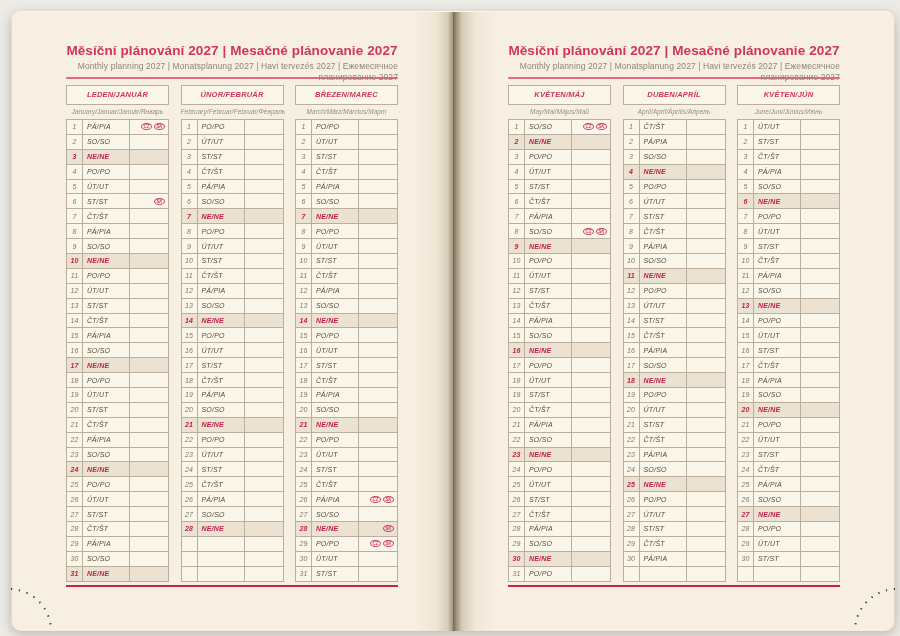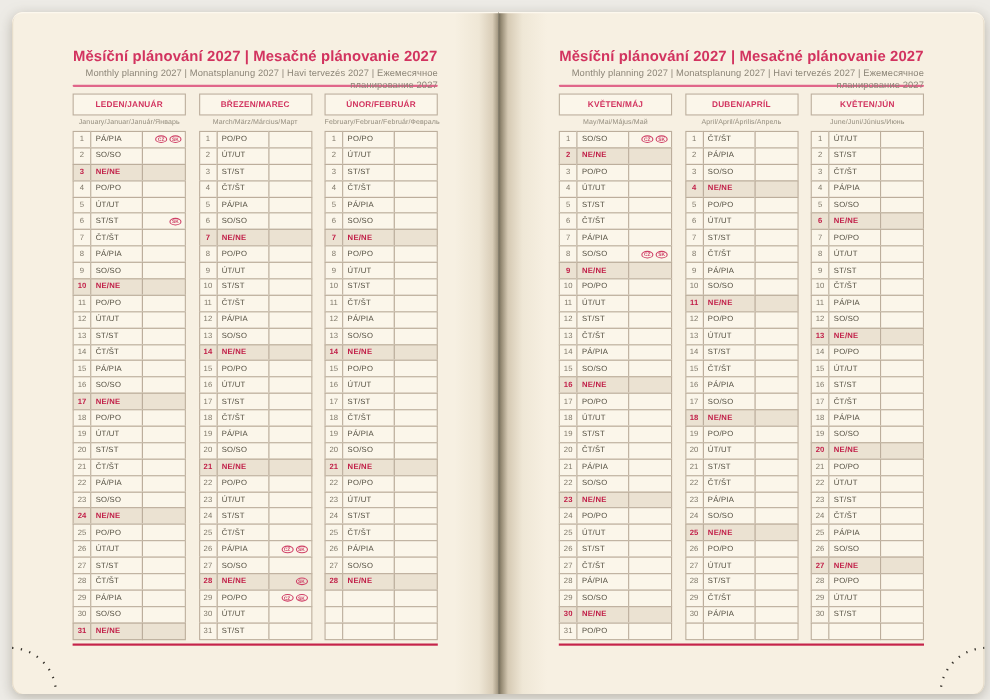--- a/index.html
+++ b/index.html
@@ -31,21 +31,21 @@
   .pg-title{
     text-align:center;font-size:13.5px;font-weight:bold;color:#d2335f;
     letter-spacing:.1px;height:17px;line-height:17px;
   }
   .pg-subtitle{
     text-align:right;font-size:8.5px;color:#8d8678;margin-top:2px;
     height:11px;line-height:11px;letter-spacing:.1px;
   }
   .pg-underline{height:2px;background:#e0668a;margin-top:5px;border-radius:1px;}
   .months{display:flex;gap:11.5px;margin-top:6px;}
-  .month{width:103px;flex:0 0 auto;}
+  .month{width:103px;flex:0 0 auto;font-style:italic;}
   .month-head{
     box-sizing:border-box;height:20px;line-height:18px;border:1px solid #bcae9c;
     background:#fbf6ea;text-align:center;color:#d2335f;font-weight:bold;
     font-size:7.5px;letter-spacing:.2px;
   }
   .month-sub{
     height:14px;line-height:14px;text-align:center;color:#958e7f;font-size:6.4px;
     letter-spacing:.1px;white-space:nowrap;
   }
   .grid{display:block;}
@@ -244,20 +244,182 @@
               </div>
               <div class="row sun">
                 <div class="c num">31</div>
                 <div class="c day">NE/NE</div>
                 <div class="c note"></div>
               </div>
             </div>
   </div>
 
   <div class="month">
+    <div class="month-head">ÚNOR/FEBRUÁR</div>
+    <div class="month-sub">February/Februar/Február/Февраль</div>
+    <div class="grid">
+              <div class="row">
+                <div class="c num">1</div>
+                <div class="c day">PO/PO</div>
+                <div class="c note"></div>
+              </div>
+              <div class="row">
+                <div class="c num">2</div>
+                <div class="c day">ÚT/UT</div>
+                <div class="c note"></div>
+              </div>
+              <div class="row">
+                <div class="c num">3</div>
+                <div class="c day">ST/ST</div>
+                <div class="c note"></div>
+              </div>
+              <div class="row">
+                <div class="c num">4</div>
+                <div class="c day">ČT/ŠT</div>
+                <div class="c note"></div>
+              </div>
+              <div class="row">
+                <div class="c num">5</div>
+                <div class="c day">PÁ/PIA</div>
+                <div class="c note"></div>
+              </div>
+              <div class="row">
+                <div class="c num">6</div>
+                <div class="c day">SO/SO</div>
+                <div class="c note"></div>
+              </div>
+              <div class="row sun">
+                <div class="c num">7</div>
+                <div class="c day">NE/NE</div>
+                <div class="c note"></div>
+              </div>
+              <div class="row">
+                <div class="c num">8</div>
+                <div class="c day">PO/PO</div>
+                <div class="c note"></div>
+              </div>
+              <div class="row">
+                <div class="c num">9</div>
+                <div class="c day">ÚT/UT</div>
+                <div class="c note"></div>
+              </div>
+              <div class="row">
+                <div class="c num">10</div>
+                <div class="c day">ST/ST</div>
+                <div class="c note"></div>
+              </div>
+              <div class="row">
+                <div class="c num">11</div>
+                <div class="c day">ČT/ŠT</div>
+                <div class="c note"></div>
+              </div>
+              <div class="row">
+                <div class="c num">12</div>
+                <div class="c day">PÁ/PIA</div>
+                <div class="c note"></div>
+              </div>
+              <div class="row">
+                <div class="c num">13</div>
+                <div class="c day">SO/SO</div>
+                <div class="c note"></div>
+              </div>
+              <div class="row sun">
+                <div class="c num">14</div>
+                <div class="c day">NE/NE</div>
+                <div class="c note"></div>
+              </div>
+              <div class="row">
+                <div class="c num">15</div>
+                <div class="c day">PO/PO</div>
+                <div class="c note"></div>
+              </div>
+              <div class="row">
+                <div class="c num">16</div>
+                <div class="c day">ÚT/UT</div>
+                <div class="c note"></div>
+              </div>
+              <div class="row">
+                <div class="c num">17</div>
+                <div class="c day">ST/ST</div>
+                <div class="c note"></div>
+              </div>
+              <div class="row">
+                <div class="c num">18</div>
+                <div class="c day">ČT/ŠT</div>
+                <div class="c note"></div>
+              </div>
+              <div class="row">
+                <div class="c num">19</div>
+                <div class="c day">PÁ/PIA</div>
+                <div class="c note"></div>
+              </div>
+              <div class="row">
+                <div class="c num">20</div>
+                <div class="c day">SO/SO</div>
+                <div class="c note"></div>
+              </div>
+              <div class="row sun">
+                <div class="c num">21</div>
+                <div class="c day">NE/NE</div>
+                <div class="c note"></div>
+              </div>
+              <div class="row">
+                <div class="c num">22</div>
+                <div class="c day">PO/PO</div>
+                <div class="c note"></div>
+              </div>
+              <div class="row">
+                <div class="c num">23</div>
+                <div class="c day">ÚT/UT</div>
+                <div class="c note"></div>
+              </div>
+              <div class="row">
+                <div class="c num">24</div>
+                <div class="c day">ST/ST</div>
+                <div class="c note"></div>
+              </div>
+              <div class="row">
+                <div class="c num">25</div>
+                <div class="c day">ČT/ŠT</div>
+                <div class="c note"></div>
+              </div>
+              <div class="row">
+                <div class="c num">26</div>
+                <div class="c day">PÁ/PIA</div>
+                <div class="c note"></div>
+              </div>
+              <div class="row">
+                <div class="c num">27</div>
+                <div class="c day">SO/SO</div>
+                <div class="c note"></div>
+              </div>
+              <div class="row sun">
+                <div class="c num">28</div>
+                <div class="c day">NE/NE</div>
+                <div class="c note"></div>
+              </div>
+              <div class="row">
+                <div class="c num"></div>
+                <div class="c day"></div>
+                <div class="c note"></div>
+              </div>
+              <div class="row">
+                <div class="c num"></div>
+                <div class="c day"></div>
+                <div class="c note"></div>
+              </div>
+              <div class="row">
+                <div class="c num"></div>
+                <div class="c day"></div>
+                <div class="c note"></div>
+              </div>
+            </div>
+  </div>
+
+  <div class="month">
     <div class="month-head">BŘEZEN/MAREC</div>
     <div class="month-sub">March/März/Március/Март</div>
     <div class="grid">
               <div class="row">
                 <div class="c num">1</div>
                 <div class="c day">PO/PO</div>
                 <div class="c note"></div>
               </div>
               <div class="row">
                 <div class="c num">2</div>
@@ -408,182 +570,20 @@
                 </div>
               </div>
               <div class="row">
                 <div class="c num">30</div>
                 <div class="c day">ÚT/UT</div>
                 <div class="c note"></div>
               </div>
               <div class="row">
                 <div class="c num">31</div>
                 <div class="c day">ST/ST</div>
-                <div class="c note"></div>
-              </div>
-            </div>
-  </div>
-
-  <div class="month">
-    <div class="month-head">ÚNOR/FEBRUÁR</div>
-    <div class="month-sub">February/Februar/Február/Февраль</div>
-    <div class="grid">
-              <div class="row">
-                <div class="c num">1</div>
-                <div class="c day">PO/PO</div>
-                <div class="c note"></div>
-              </div>
-              <div class="row">
-                <div class="c num">2</div>
-                <div class="c day">ÚT/UT</div>
-                <div class="c note"></div>
-              </div>
-              <div class="row">
-                <div class="c num">3</div>
-                <div class="c day">ST/ST</div>
-                <div class="c note"></div>
-              </div>
-              <div class="row">
-                <div class="c num">4</div>
-                <div class="c day">ČT/ŠT</div>
-                <div class="c note"></div>
-              </div>
-              <div class="row">
-                <div class="c num">5</div>
-                <div class="c day">PÁ/PIA</div>
-                <div class="c note"></div>
-              </div>
-              <div class="row">
-                <div class="c num">6</div>
-                <div class="c day">SO/SO</div>
-                <div class="c note"></div>
-              </div>
-              <div class="row sun">
-                <div class="c num">7</div>
-                <div class="c day">NE/NE</div>
-                <div class="c note"></div>
-              </div>
-              <div class="row">
-                <div class="c num">8</div>
-                <div class="c day">PO/PO</div>
-                <div class="c note"></div>
-              </div>
-              <div class="row">
-                <div class="c num">9</div>
-                <div class="c day">ÚT/UT</div>
-                <div class="c note"></div>
-              </div>
-              <div class="row">
-                <div class="c num">10</div>
-                <div class="c day">ST/ST</div>
-                <div class="c note"></div>
-              </div>
-              <div class="row">
-                <div class="c num">11</div>
-                <div class="c day">ČT/ŠT</div>
-                <div class="c note"></div>
-              </div>
-              <div class="row">
-                <div class="c num">12</div>
-                <div class="c day">PÁ/PIA</div>
-                <div class="c note"></div>
-              </div>
-              <div class="row">
-                <div class="c num">13</div>
-                <div class="c day">SO/SO</div>
-                <div class="c note"></div>
-              </div>
-              <div class="row sun">
-                <div class="c num">14</div>
-                <div class="c day">NE/NE</div>
-                <div class="c note"></div>
-              </div>
-              <div class="row">
-                <div class="c num">15</div>
-                <div class="c day">PO/PO</div>
-                <div class="c note"></div>
-              </div>
-              <div class="row">
-                <div class="c num">16</div>
-                <div class="c day">ÚT/UT</div>
-                <div class="c note"></div>
-              </div>
-              <div class="row">
-                <div class="c num">17</div>
-                <div class="c day">ST/ST</div>
-                <div class="c note"></div>
-              </div>
-              <div class="row">
-                <div class="c num">18</div>
-                <div class="c day">ČT/ŠT</div>
-                <div class="c note"></div>
-              </div>
-              <div class="row">
-                <div class="c num">19</div>
-                <div class="c day">PÁ/PIA</div>
-                <div class="c note"></div>
-              </div>
-              <div class="row">
-                <div class="c num">20</div>
-                <div class="c day">SO/SO</div>
-                <div class="c note"></div>
-              </div>
-              <div class="row sun">
-                <div class="c num">21</div>
-                <div class="c day">NE/NE</div>
-                <div class="c note"></div>
-              </div>
-              <div class="row">
-                <div class="c num">22</div>
-                <div class="c day">PO/PO</div>
-                <div class="c note"></div>
-              </div>
-              <div class="row">
-                <div class="c num">23</div>
-                <div class="c day">ÚT/UT</div>
-                <div class="c note"></div>
-              </div>
-              <div class="row">
-                <div class="c num">24</div>
-                <div class="c day">ST/ST</div>
-                <div class="c note"></div>
-              </div>
-              <div class="row">
-                <div class="c num">25</div>
-                <div class="c day">ČT/ŠT</div>
-                <div class="c note"></div>
-              </div>
-              <div class="row">
-                <div class="c num">26</div>
-                <div class="c day">PÁ/PIA</div>
-                <div class="c note"></div>
-              </div>
-              <div class="row">
-                <div class="c num">27</div>
-                <div class="c day">SO/SO</div>
-                <div class="c note"></div>
-              </div>
-              <div class="row sun">
-                <div class="c num">28</div>
-                <div class="c day">NE/NE</div>
-                <div class="c note"></div>
-              </div>
-              <div class="row">
-                <div class="c num"></div>
-                <div class="c day"></div>
-                <div class="c note"></div>
-              </div>
-              <div class="row">
-                <div class="c num"></div>
-                <div class="c day"></div>
-                <div class="c note"></div>
-              </div>
-              <div class="row">
-                <div class="c num"></div>
-                <div class="c day"></div>
                 <div class="c note"></div>
               </div>
             </div>
   </div>
 </div>
       <div class="bottom-line"></div>
     </div>
     <svg class="corner-dots bl" width="60" height="50" viewBox="0 0 60 50">
       <path d="M 0,8 A 42 42 0 0 1 40,50" fill="none" stroke="#35312a" stroke-width="2" stroke-dasharray="1.2 6.8" stroke-linecap="butt"></path>
     </svg>

